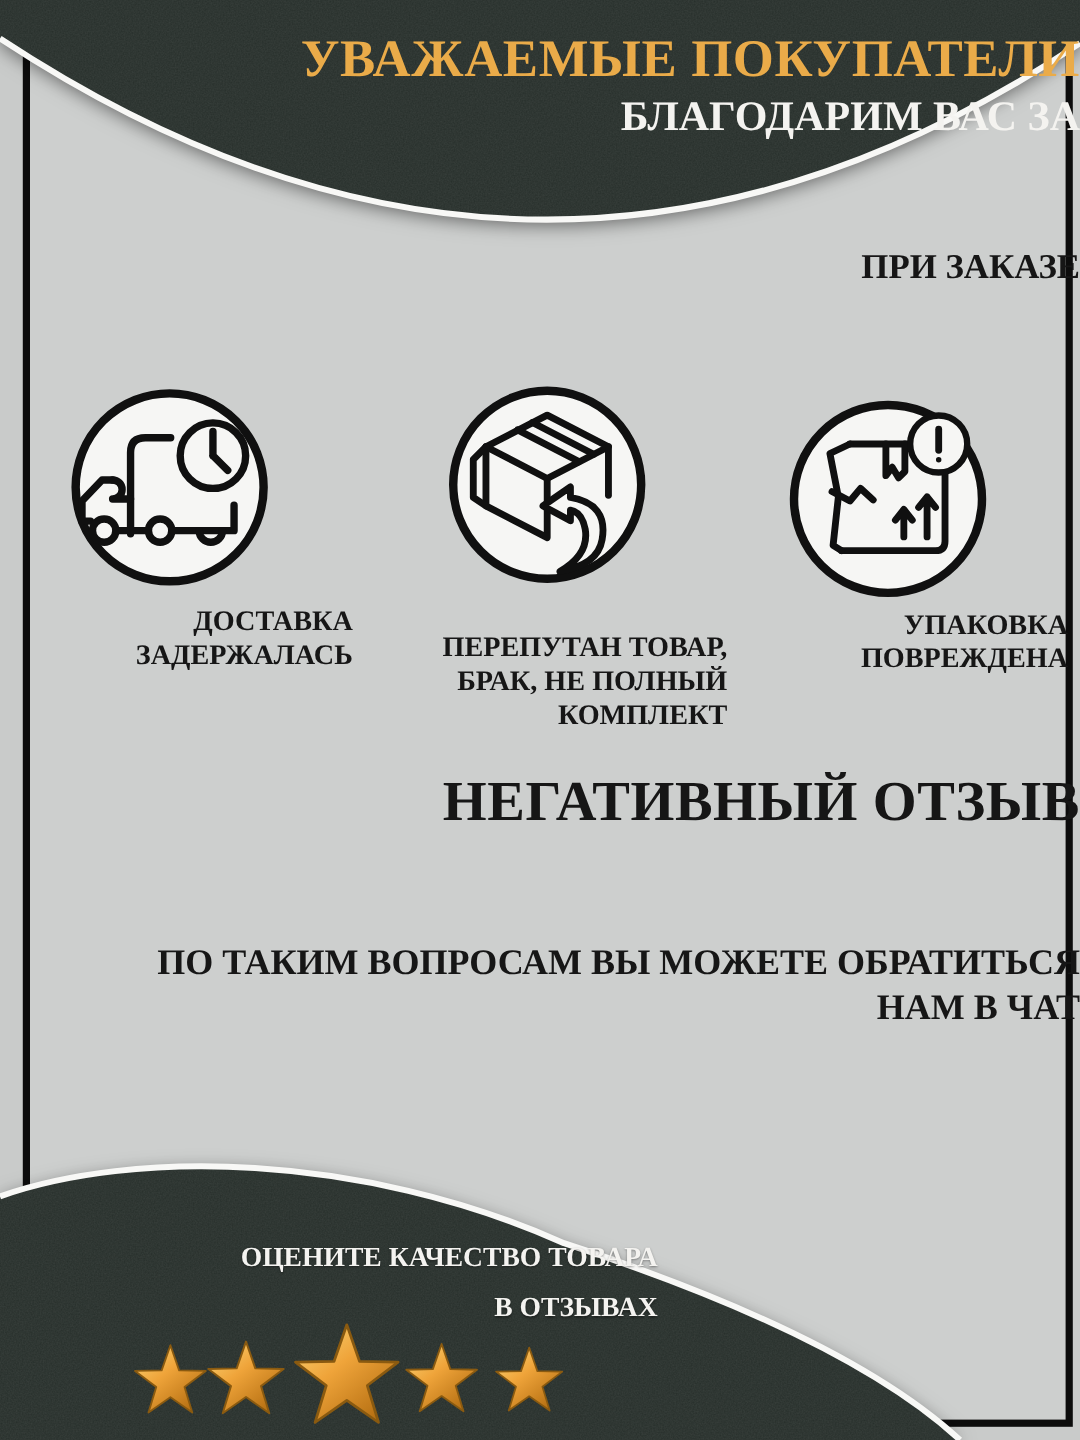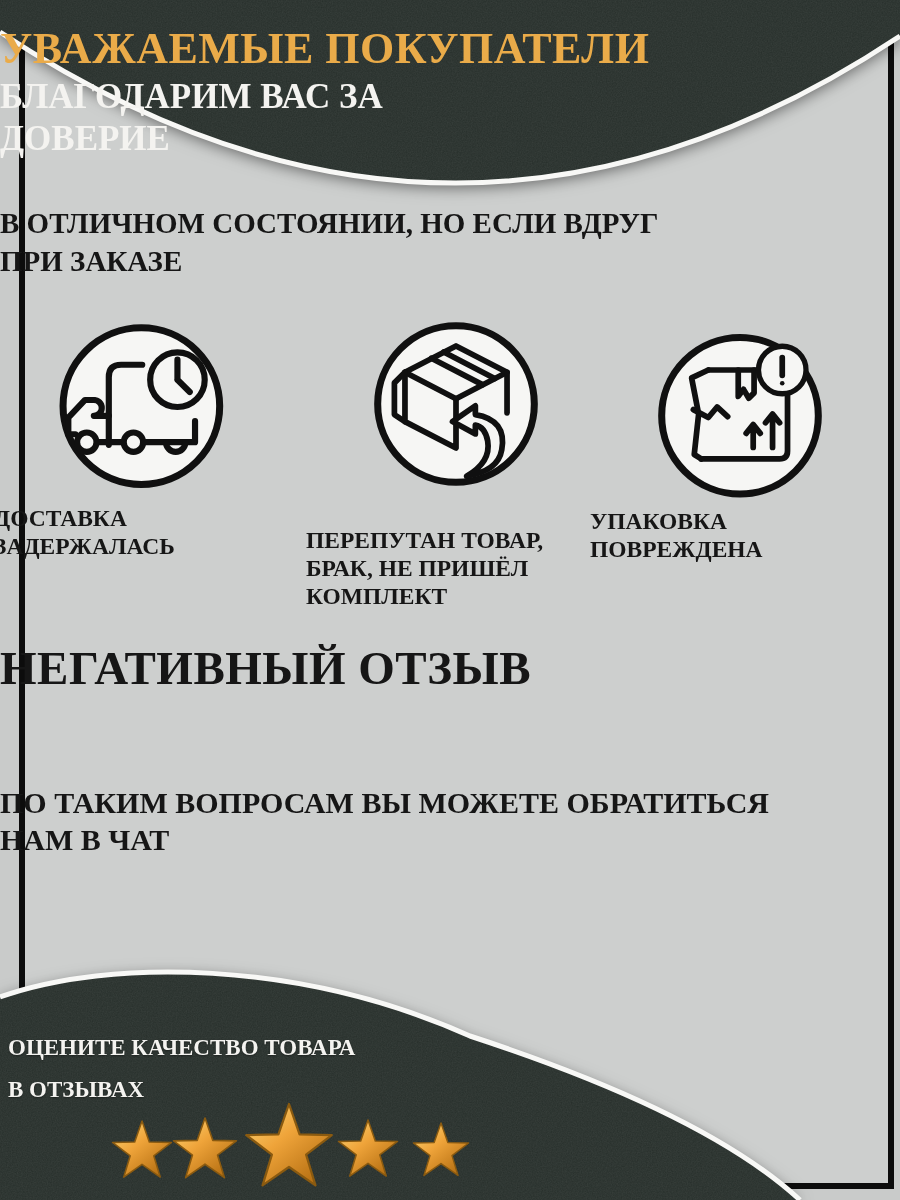--- a/index.html
+++ b/index.html
@@ -3,21 +3,21 @@
 <meta charset="utf-8">
 <style>
   html,body{margin:0;padding:0;background:#9fa1a0;}
   #canvas{
     position:relative;width:900px;height:1200px;margin:0 auto;
     background:#c9cbca;overflow:hidden;
     font-family:"Liberation Serif","DejaVu Serif",serif;
   }
   #bg{position:absolute;left:0;top:0;width:900px;height:1200px;}
   .abs{position:absolute;}
-  .txt{font-weight:700;text-align:left;color:#161616;}
+  .txt{font-weight:700;text-align:right;color:#161616;}
   .hdr-gold{left:0;top:26px;width:900px;font-size:44px;line-height:46px;letter-spacing:.5px;color:#eaab49;}
   .hdr-white{left:0;top:76px;width:900px;font-size:35px;line-height:42px;color:#f4f3f0;}
   .intro{left:0;top:204px;width:900px;font-size:29px;line-height:38px;}
   .icon-label{font-size:23.5px;line-height:28px;}
   .lbl-1{left:-6px;top:504px;width:300px;}
   .lbl-2{left:306px;top:526px;width:300px;}
   .lbl-3{left:590px;top:507px;width:300px;}
   .warning{left:0;top:644px;width:900px;font-size:47px;line-height:49px;letter-spacing:.5px;}
   .support{left:0;top:784px;width:900px;font-size:30px;line-height:37px;}
   .footer-text{left:8px;top:1027px;width:540px;font-size:23px;line-height:42px;color:#f4f3f0;text-shadow:0 1px 2px rgba(0,0,0,.4);}
@@ -74,25 +74,23 @@
       <path transform="translate(205,1151) scale(33)" d="M0,-1 L0.235,-0.324 L0.951,-0.309 L0.38,0.124 L0.588,0.809 L0,0.4 L-0.588,0.809 L-0.38,0.124 L-0.951,-0.309 L-0.235,-0.324 Z"></path>
       <path transform="translate(289,1149) scale(45)" d="M0,-1 L0.235,-0.324 L0.951,-0.309 L0.38,0.124 L0.588,0.809 L0,0.4 L-0.588,0.809 L-0.38,0.124 L-0.951,-0.309 L-0.235,-0.324 Z"></path>
       <path transform="translate(368,1151) scale(31)" d="M0,-1 L0.235,-0.324 L0.951,-0.309 L0.38,0.124 L0.588,0.809 L0,0.4 L-0.588,0.809 L-0.38,0.124 L-0.951,-0.309 L-0.235,-0.324 Z"></path>
       <path transform="translate(441,1152) scale(29)" d="M0,-1 L0.235,-0.324 L0.951,-0.309 L0.38,0.124 L0.588,0.809 L0,0.4 L-0.588,0.809 L-0.38,0.124 L-0.951,-0.309 L-0.235,-0.324 Z"></path>
     </g>
   </svg>
 
   <div class="abs txt hdr-gold">УВАЖАЕМЫЕ ПОКУПАТЕЛИ</div>
   <div class="abs txt hdr-white">
     <div>БЛАГОДАРИМ ВАС ЗА</div>
-    <div>ДОВЕРИЕ</div>
   </div>
 
   <div class="abs txt intro">
-    <div>В ОТЛИЧНОМ СОСТОЯНИИ, НО ЕСЛИ ВДРУГ</div>
     <div>ПРИ ЗАКАЗЕ</div>
   </div>
 
   <svg class="icon-svg ic-1" viewBox="0 0 200 200" fill="none" stroke="#101010" stroke-linecap="round" stroke-linejoin="round">
     <circle cx="97" cy="99" r="89" fill="#f6f6f4" stroke-width="8"></circle>
     <g stroke-width="7">
       <path d="M60,143 V66 Q60,52 74,52 H98"></path>
       <path d="M14,131 V112 L33,92 H43"></path>
       <path d="M43,92 a9,9 0 0 1 9,9 a9,9 0 0 1 -9,9 H60"></path>
       <path d="M14,131 H22"></path>
@@ -132,21 +130,21 @@
       <circle cx="148" cy="65" r="2.6" fill="#101010" stroke="none"></circle>
     </g>
   </svg>
 
   <div class="abs txt icon-label lbl-1">
     <div>ДОСТАВКА</div>
     <div>ЗАДЕРЖАЛАСЬ</div>
   </div>
   <div class="abs txt icon-label lbl-2">
     <div>ПЕРЕПУТАН ТОВАР,</div>
-    <div>БРАК, НЕ ПРИШЁЛ</div>
+    <div>БРАК, НЕ ПОЛНЫЙ</div>
     <div>КОМПЛЕКТ</div>
   </div>
   <div class="abs txt icon-label lbl-3">
     <div>УПАКОВКА</div>
     <div>ПОВРЕЖДЕНА</div>
   </div>
 
   <div class="abs txt warning">
     <div>НЕГАТИВНЫЙ ОТЗЫВ</div>
   </div>

